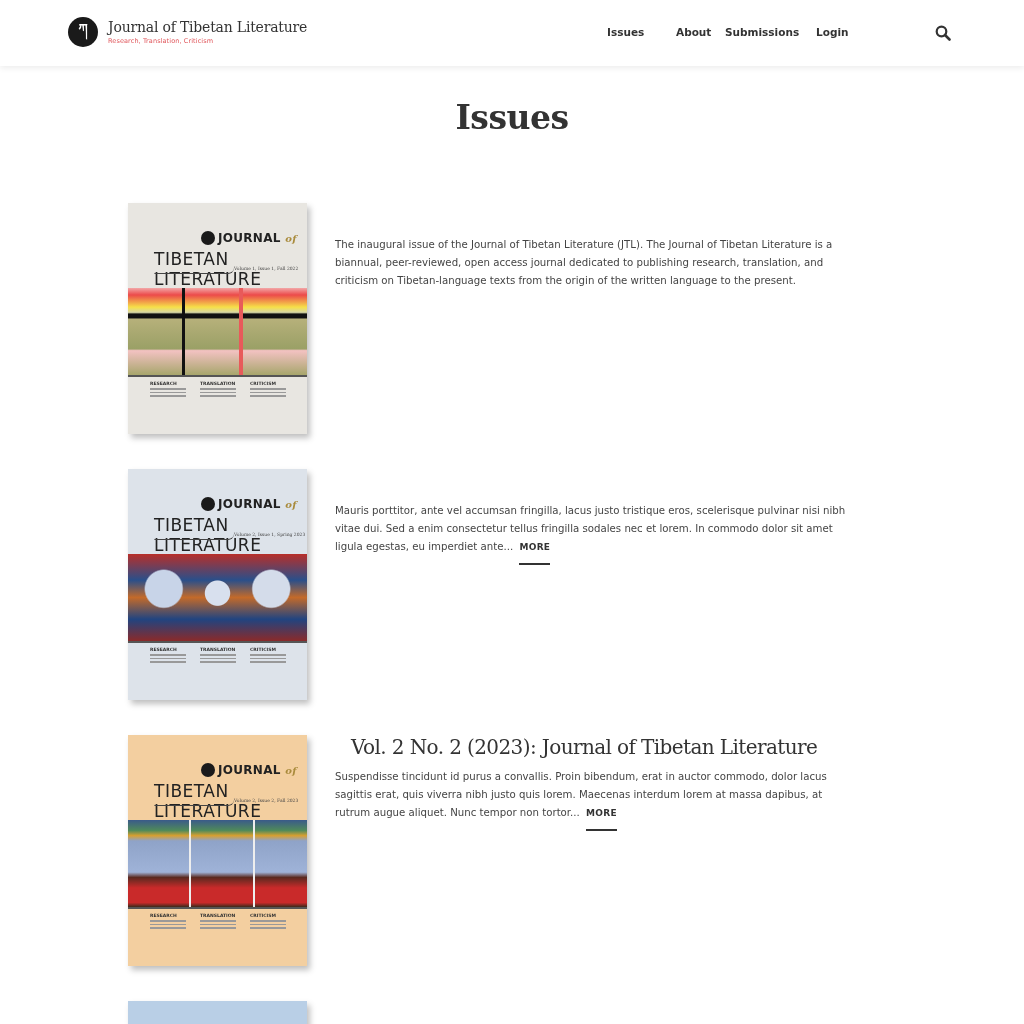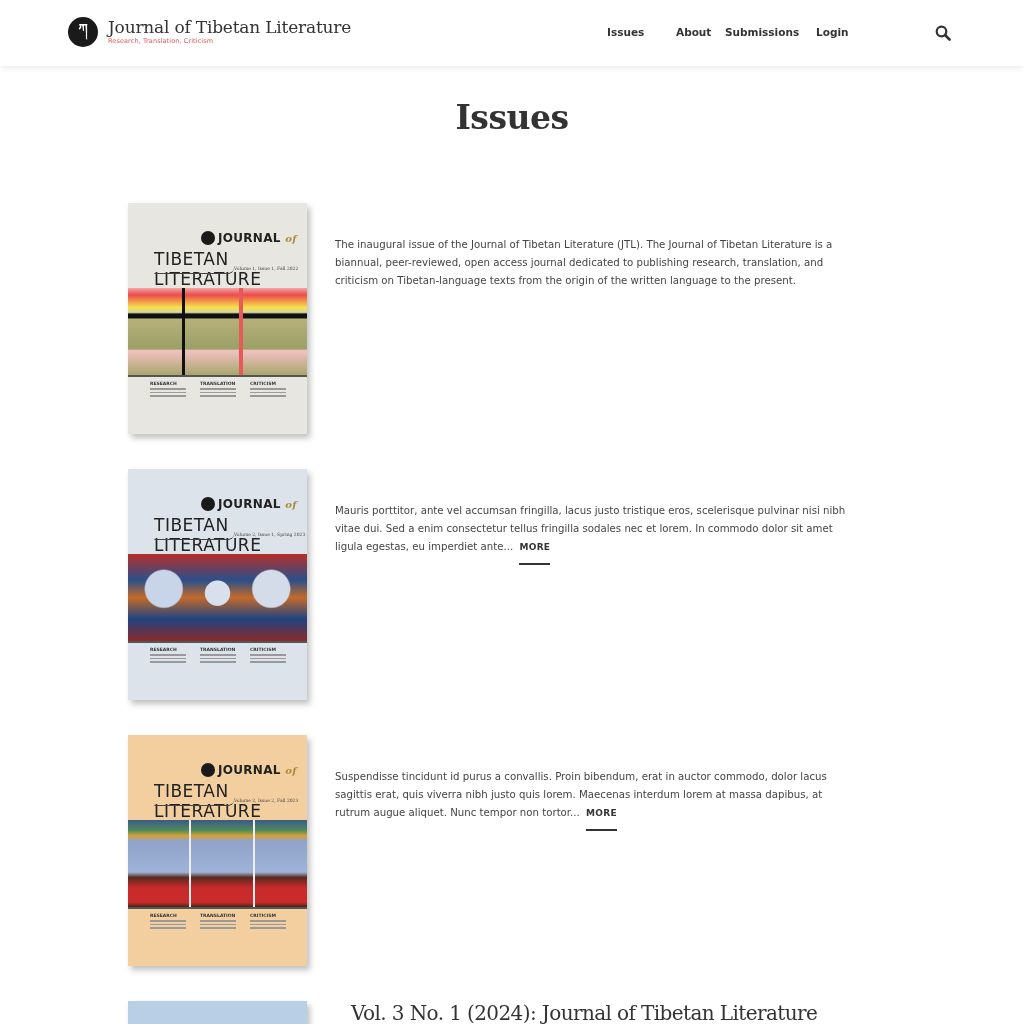--- a/index.html
+++ b/index.html
@@ -12,21 +12,21 @@
     z-index: 5;
   }
   .brand { position: absolute; left: 68px; top: 17px; display: flex; align-items: center; }
   .logo-circle {
     width: 30px; height: 30px; border-radius: 50%; background: #1a1a1a;
     display: flex; align-items: center; justify-content: center; color: #fff;
     font-family: "DejaVu Serif", serif; font-size: 13px; font-weight: bold;
   }
   .brand-text { margin-left: 10px; }
   .brand-title {
-    font-family: "DejaVu Serif", serif; font-size: 17px; color: #333; line-height: 15px;
+    font-family: "DejaVu Serif", serif; font-size: 14px; color: #333; line-height: 15px;
     letter-spacing: -0.2px;
   }
   .brand-sub { font-size: 6.5px; color: #e0565b; margin-top: 2px; letter-spacing: 0.1px; }
 
   .nav { position: absolute; top: 0; left: 0; height: 66px; }
   .nav-item {
     position: absolute; top: 26px; font-size: 10.5px; font-weight: bold; color: #333;
     text-decoration: none; cursor: pointer;
   }
   .search-btn { position: absolute; left: 935px; top: 25px; width: 18px; height: 18px; cursor: pointer; }
@@ -210,19 +210,19 @@
           <div class="c-col-l"></div>
         </div>
       <div class="c-col">
           <div class="c-col-h">CRITICISM</div>
           <div class="c-col-l"></div>
           <div class="c-col-l"></div>
           <div class="c-col-l"></div>
         </div>
     </div>
   </div>
+  <a class="issue-title">Vol. 2 No. 2 (2023): Journal of Tibetan Literature</a>
   <p class="issue-desc"><span>Suspendisse tincidunt id purus a convallis. Proin bibendum, erat in auctor commodo, dolor lacus sagittis erat, quis viverra nibh justo quis lorem. Maecenas interdum lorem at massa dapibus, at rutrum augue aliquet. Nunc tempor non tortor...</span> <a class="more-link">MORE</a></p>
 </div>
 
 <div class="issue" style="top:1001px; height:240px;">
   <div class="cover" style="background:#b9cfe6"></div>
-  <a class="issue-title">Vol. 3 No. 1 (2024): Journal of Tibetan Literature</a>
 </div>
 
 </body></html>

